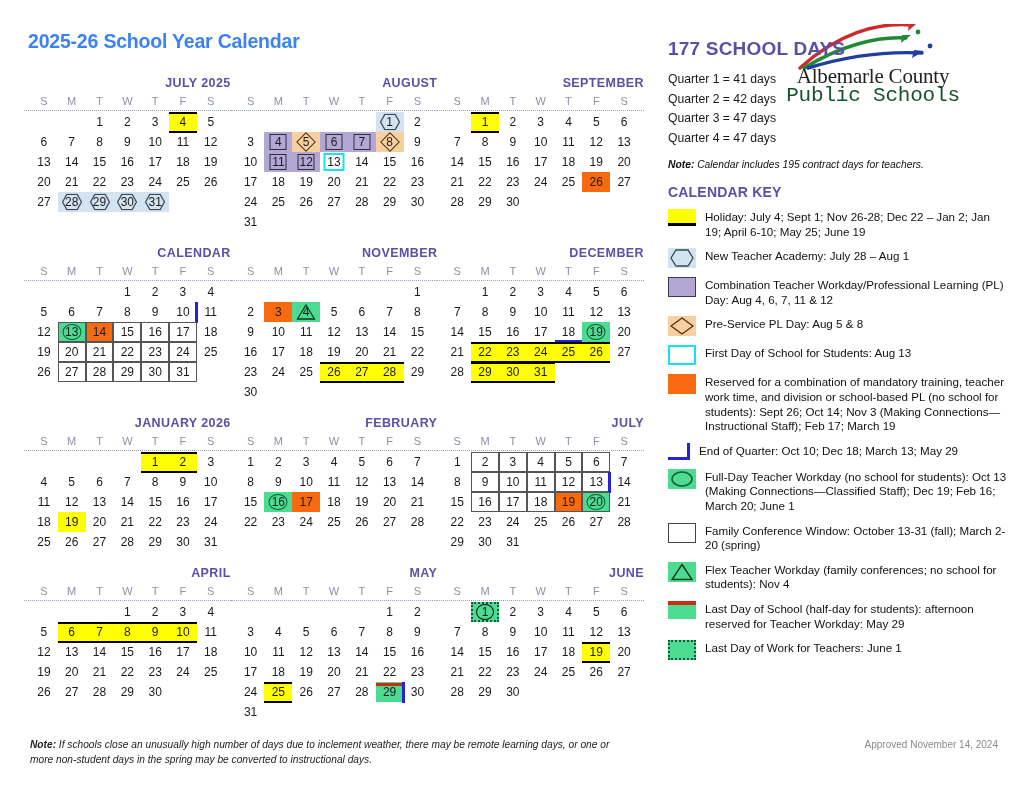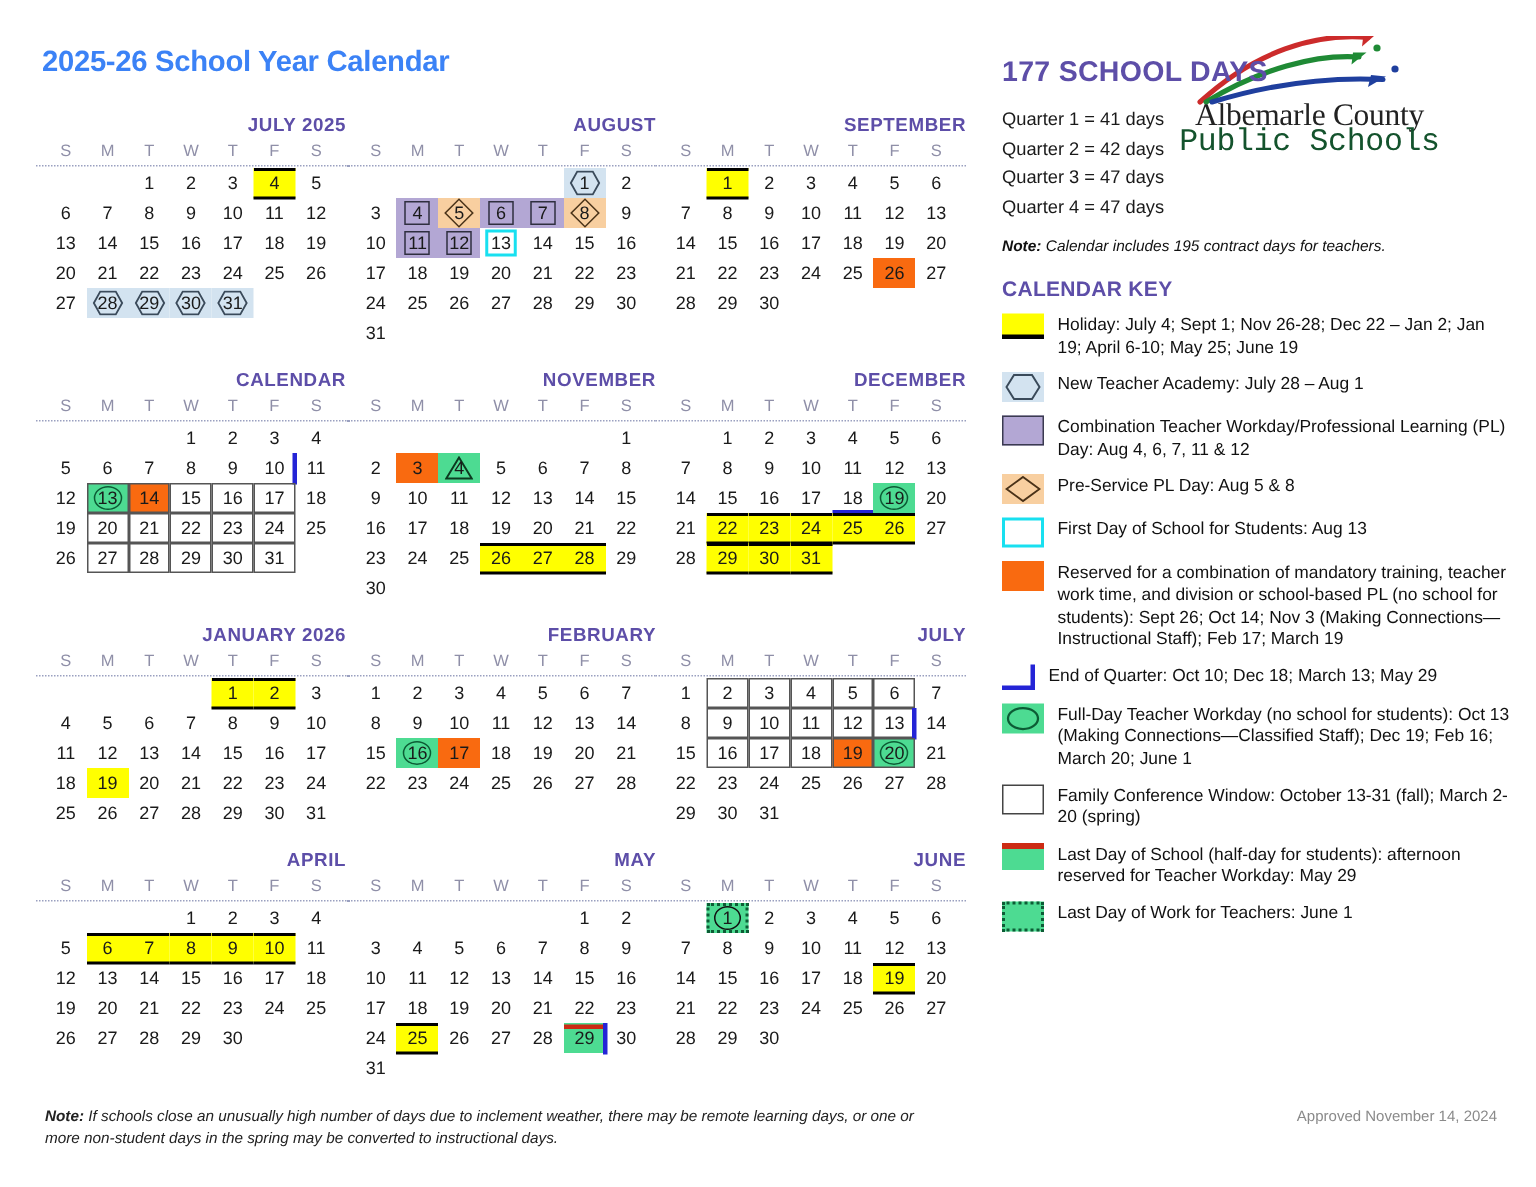--- a/index.html
+++ b/index.html
@@ -1175,20 +1175,28 @@
               <ellipse cx="12" cy="8.5" rx="10" ry="7" fill="none" stroke="#0c5c35" stroke-width="1.5"></ellipse>
             </svg>
           </div>
           <div class="key-text">Full-Day Teacher Workday (no school for students): Oct 13 (Making Connections—Classified Staff); Dec 19; Feb 16; March 20; June 1</div>
         </div>
         <div class="key-item">
           <div class="key-swatch sw-fcw"></div>
           <div class="key-text">Family Conference Window: October 13-31 (fall); March 2-20 (spring)</div>
         </div>
         <div class="key-item">
+          <div class="key-swatch sw-flex">
+            <svg class="sw-center-svg" width="22" height="17" viewBox="0 0 22 17">
+              <polygon points="11,1 21,16 1,16" fill="none" stroke="#0c3a20" stroke-width="1.4"></polygon>
+            </svg>
+          </div>
+          <div class="key-text">Flex Teacher Workday (family conferences; no school for students): Nov 4</div>
+        </div>
+        <div class="key-item">
           <div class="key-swatch sw-lastday"></div>
           <div class="key-text">Last Day of School (half-day for students): afternoon reserved for Teacher Workday: May 29</div>
         </div>
         <div class="key-item">
           <div class="key-swatch sw-lastteacher"></div>
           <div class="key-text">Last Day of Work for Teachers: June 1</div>
         </div>
       </div>
   </div>
 

